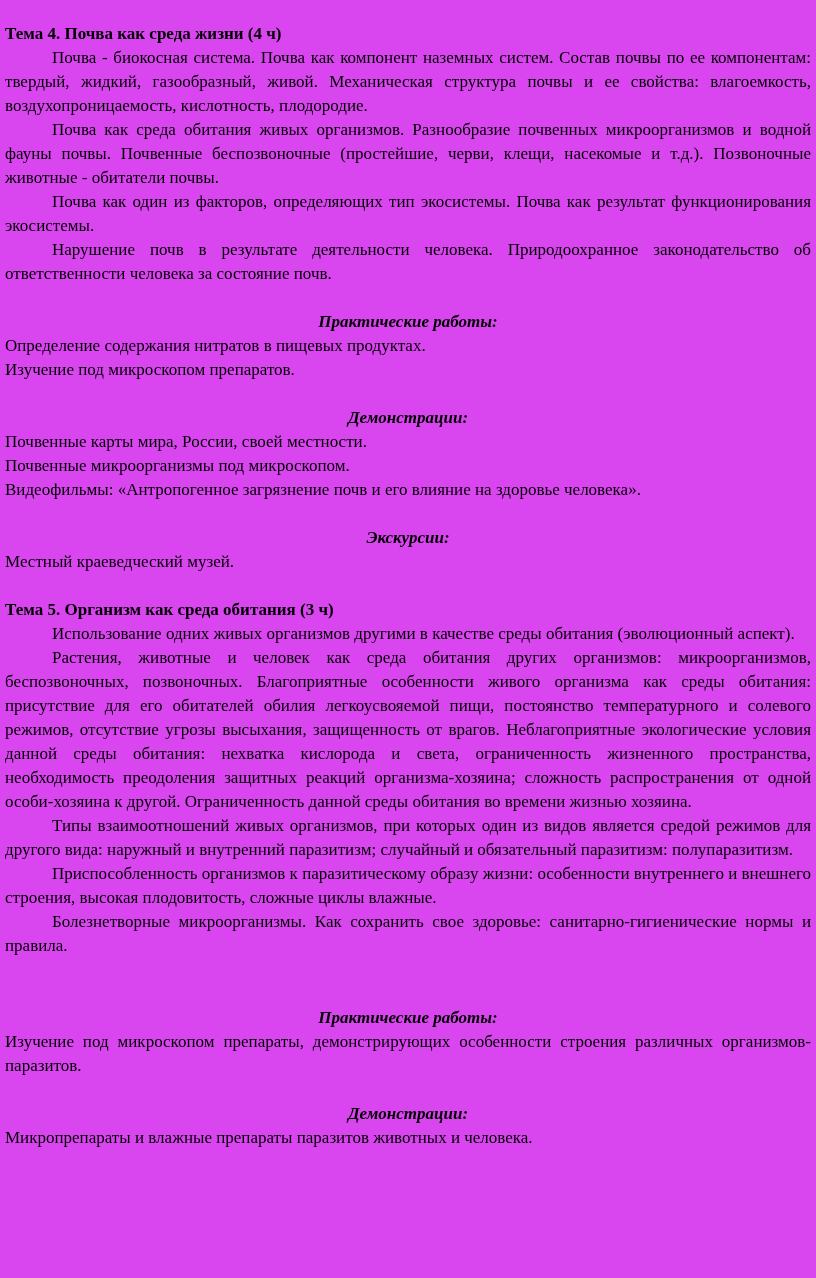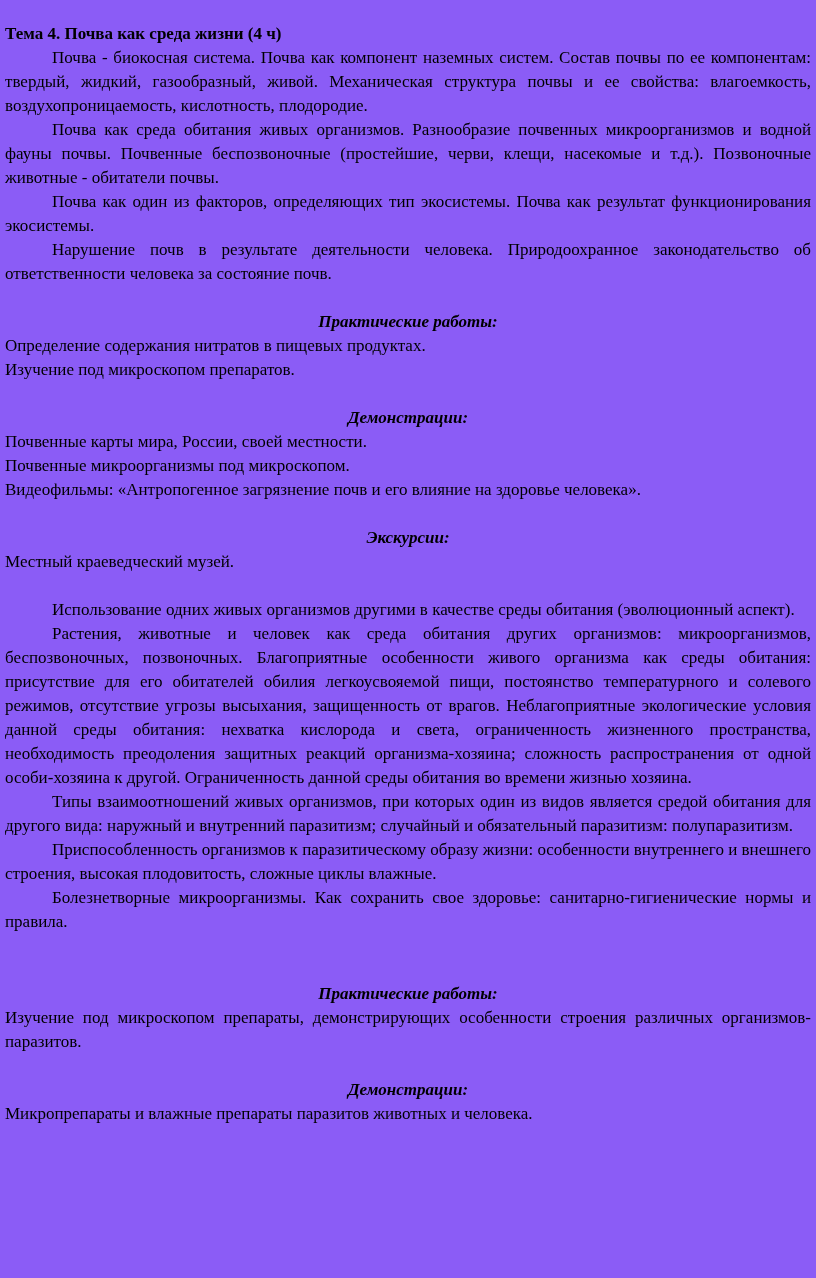--- a/index.html
+++ b/index.html
@@ -10,21 +10,21 @@
     overflow: hidden;
     font-family: "Liberation Serif", "DejaVu Serif", serif;
     font-size: 17px;
     line-height: 24px;
     color: #000000;
   }
   .page {
     width: 816px;
     height: 1278px;
     padding: 22px 5px 6px 5px;
-    background: #8b5cf6;
+    background: #d946ef;
     overflow: hidden;
   }
   p.block { text-align: justify; }
   p.heading { font-weight: bold; text-align: left; }
   p.subheading { font-weight: bold; font-style: italic; text-align: center; }
   p.para-indent { text-indent: 47px; }
   p.para { text-align: justify; }
   p.spacer { text-align: left; }
 </style>
 </head>
@@ -43,23 +43,24 @@
       <p class="block para">Изучение под микроскопом препаратов.</p>
       <p class="block spacer" style="height: 24px;">&nbsp;</p>
       <p class="block subheading">Демонстрации:</p>
       <p class="block para">Почвенные карты мира, России, своей местности.</p>
       <p class="block para">Почвенные микроорганизмы под микроскопом.</p>
       <p class="block para">Видеофильмы: «Антропогенное загрязнение почв и его влияние на здоровье человека».</p>
       <p class="block spacer" style="height: 24px;">&nbsp;</p>
       <p class="block subheading">Экскурсии:</p>
       <p class="block para">Местный краеведческий музей.</p>
       <p class="block spacer" style="height: 24px;">&nbsp;</p>
+      <p class="block heading">Тема 5. Организм как среда обитания (3 ч)</p>
       <p class="block para-indent">Использование одних живых организмов другими в качестве среды обитания (эволюционный аспект).</p>
       <p class="block para-indent">Растения, животные и человек как среда обитания других организмов: микроорганизмов, беспозвоночных, позвоночных. Благоприятные особенности живого организма как среды обитания: присутствие для его обитателей обилия легкоусвояемой пищи, постоянство температурного и солевого режимов, отсутствие угрозы высыхания, защищенность от врагов. Неблагоприятные экологические условия данной среды обитания: нехватка кислорода и света, ограниченность жизненного пространства, необходимость преодоления защитных реакций организма-хозяина; сложность распространения от одной особи-хозяина к другой. Ограниченность  данной среды обитания во времени жизнью хозяина.</p>
-      <p class="block para-indent">Типы взаимоотношений живых организмов, при которых один из видов является средой обитания для другого вида: наружный и внутренний паразитизм; случайный и обязательный паразитизм: полупаразитизм.</p>
+      <p class="block para-indent">Типы взаимоотношений живых организмов, при которых один из видов является средой режимов для другого вида: наружный и внутренний паразитизм; случайный и обязательный паразитизм: полупаразитизм.</p>
       <p class="block para-indent">Приспособленность организмов к паразитическому образу жизни: особенности внутреннего и внешнего строения, высокая плодовитость, сложные циклы влажные.</p>
       <p class="block para-indent">Болезнетворные микроорганизмы. Как сохранить свое здоровье: санитарно-гигиенические нормы и правила.</p>
       <p class="block spacer" style="height: 48px;">&nbsp;</p>
       <p class="block subheading">Практические работы:</p>
       <p class="block para">Изучение под микроскопом препараты, демонстрирующих особенности строения различных организмов-паразитов.</p>
       <p class="block spacer" style="height: 24px;">&nbsp;</p>
       <p class="block subheading">Демонстрации:</p>
       <p class="block para">Микропрепараты и влажные препараты паразитов животных и человека.</p>
     </div>
 </div>

